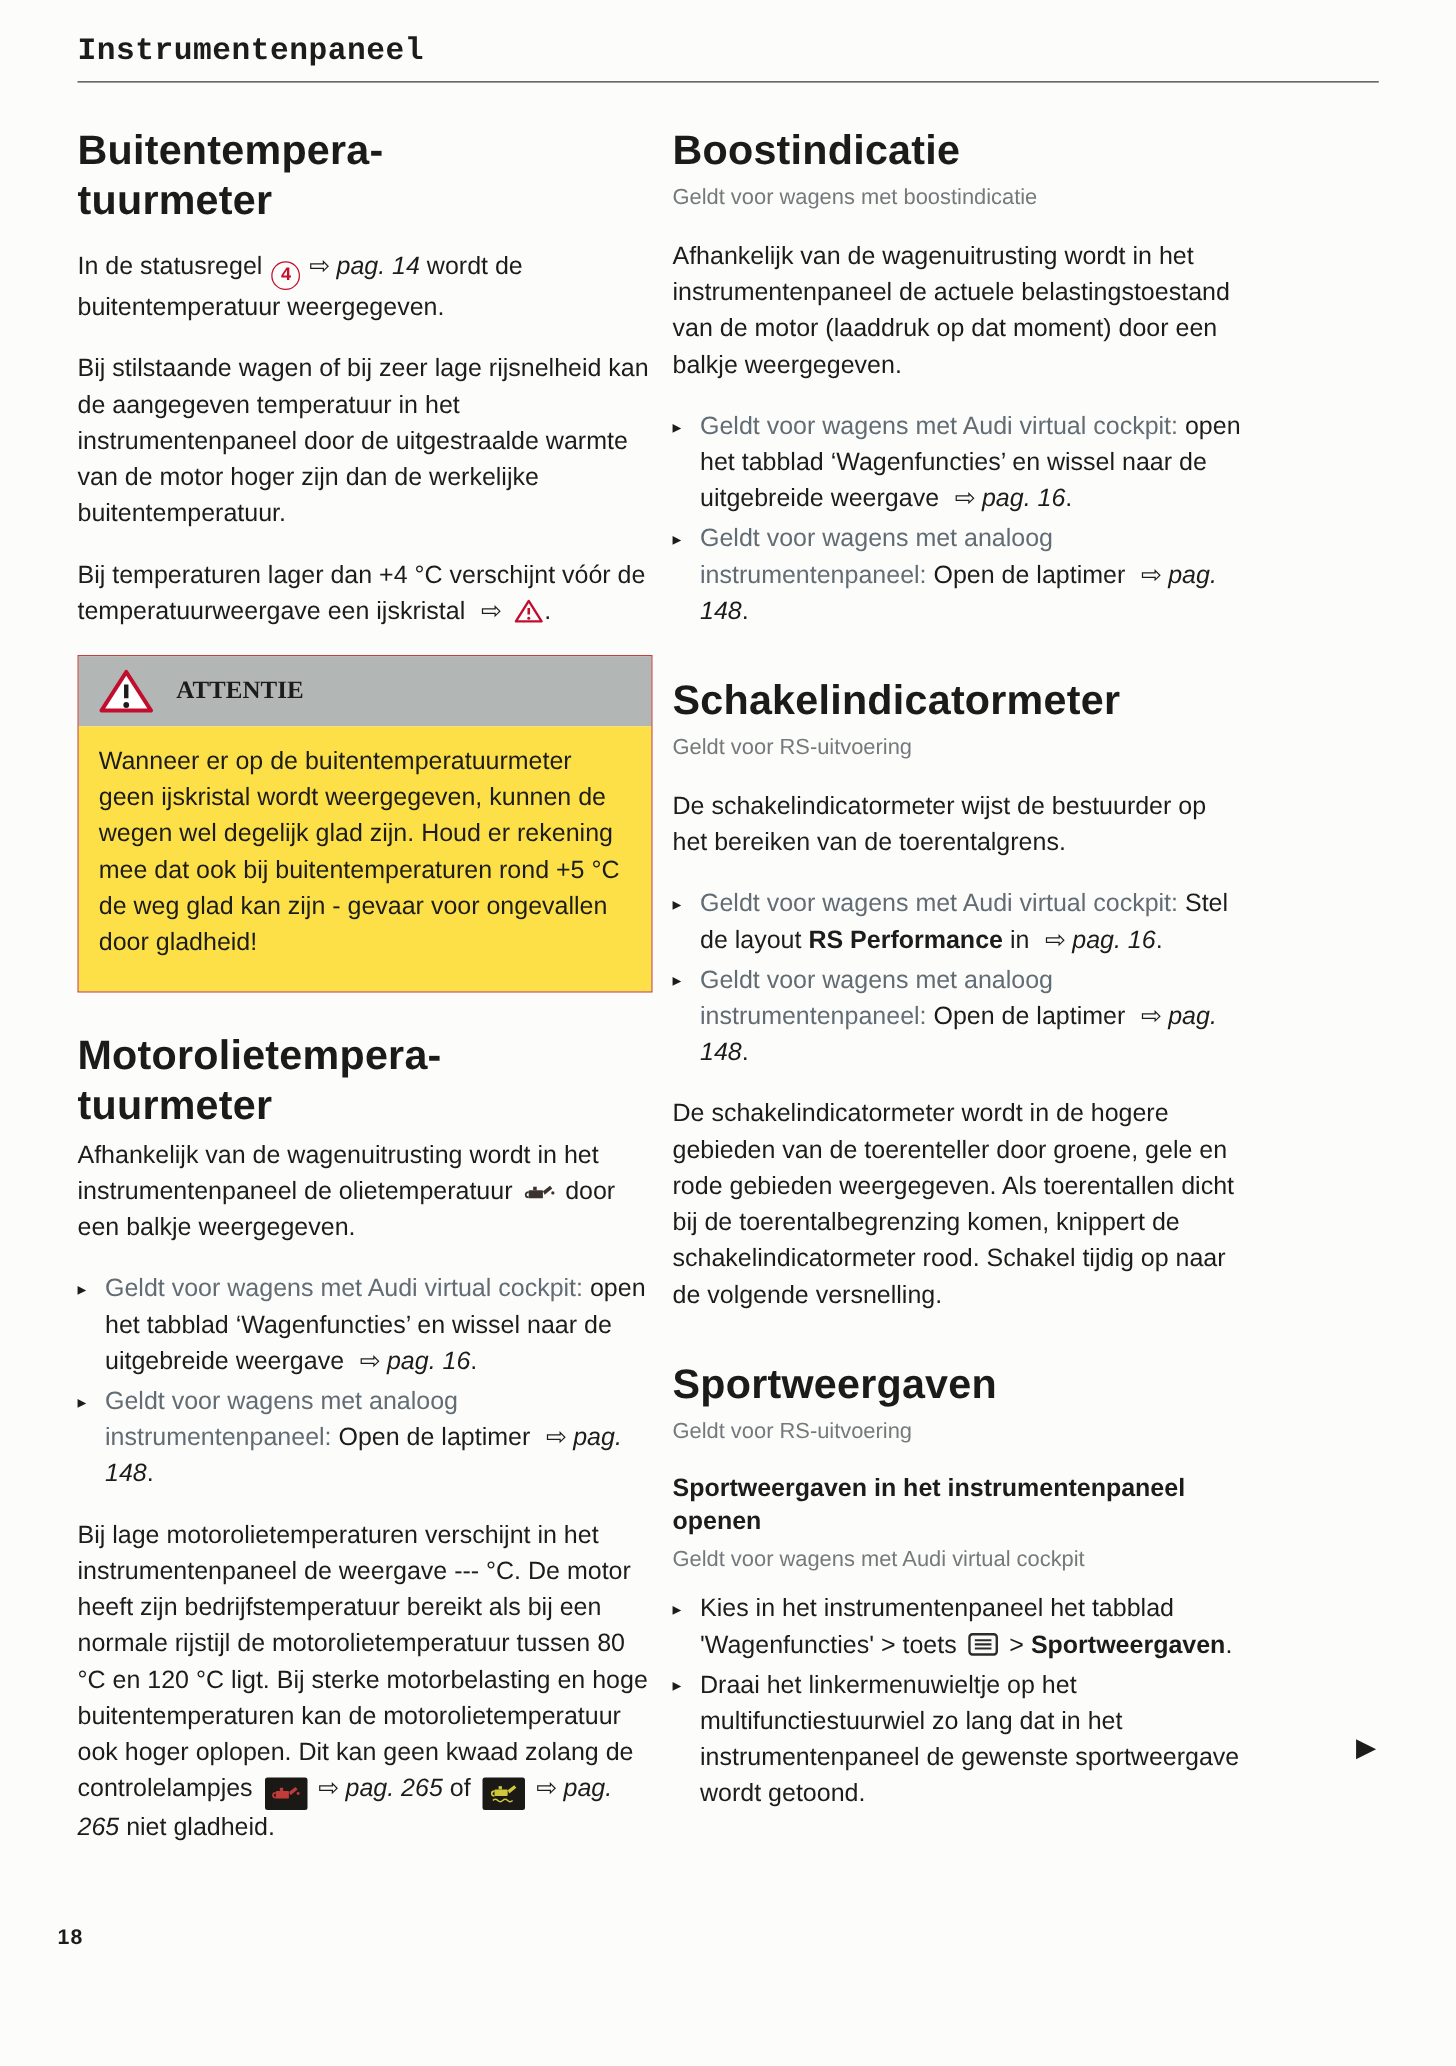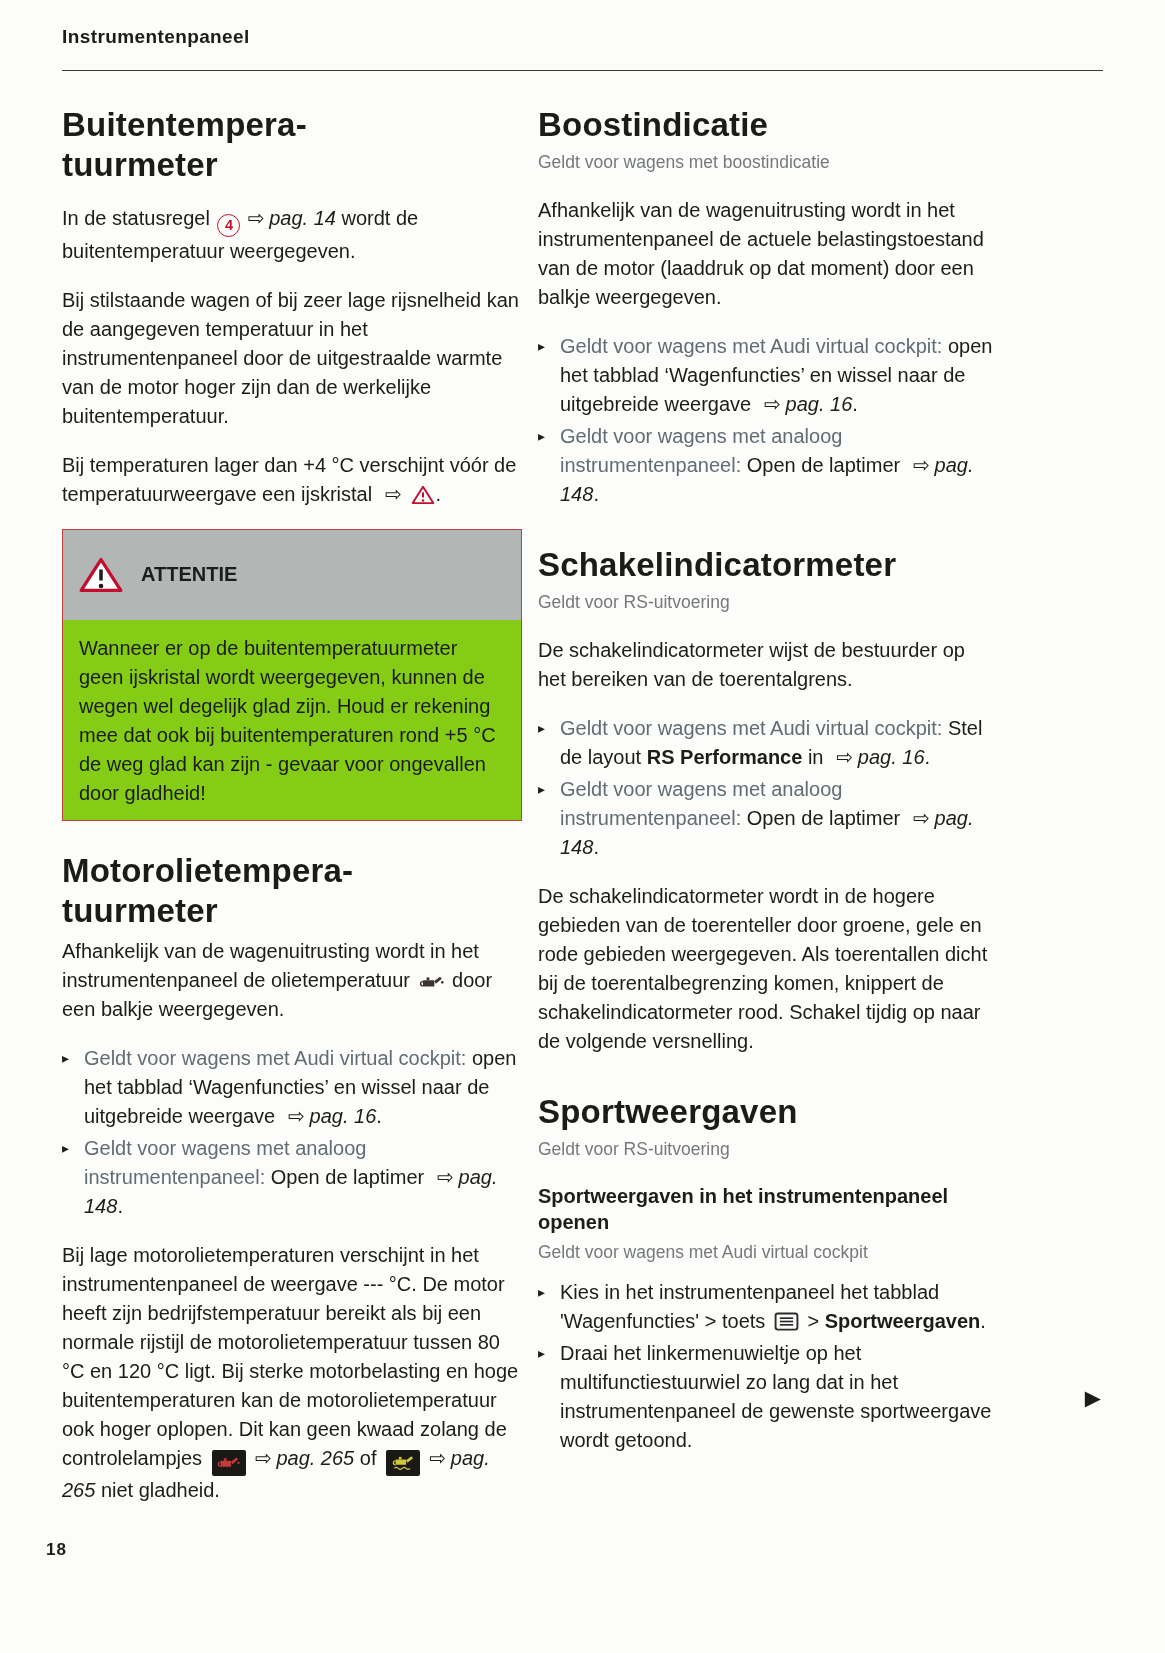--- a/index.html
+++ b/index.html
@@ -11,22 +11,22 @@
   }
   .page{
     position:relative;
     width:1165px;height:1653px;
     background:#fcfcfa;
     box-sizing:border-box;
     padding:26px 62px 0 62px;
     overflow:hidden;
   }
   .doc-header{
-    font-size:19px;font-weight:700;letter-spacing:.4px;
-    padding-bottom:22px;border-bottom:1.5px solid #3a3a38;
+    font-size:25px;font-weight:700;letter-spacing:.4px;
+    padding-bottom:10px;border-bottom:1.5px solid #3a3a38;font-family:Liberation Mono, monospace;
   }
   .columns{display:flex;gap:16px;margin-top:30px;}
   .col{width:460px;flex:0 0 460px;}
   h1{
     font-size:33px;font-weight:700;line-height:1.22;
     margin:4px 0 18px 0;letter-spacing:.2px;color:#1b1b19;
   }
   h1.space-top{margin-top:36px;}
   h1.with-sub{margin-bottom:6px;}
   h3{font-size:20px;font-weight:700;line-height:1.3;margin:6px 0 6px 0;}
@@ -47,24 +47,24 @@
     color:#c20e2e;font-size:14.5px;font-weight:600;
     vertical-align:-5px;margin:0 0 0 2px;box-sizing:border-box;
   }
   .tri-inline{vertical-align:-4px;margin-left:5px;}
   .attn{
     border:1.5px solid #c2403f;
     margin:4px 0 30px 0;
   }
   .attn-head{
     background:#b2b6b5;display:flex;align-items:center;gap:18px;
-    padding:26px 16px;font-size:20px;font-weight:700;
+    padding:9px 16px;font-size:20px;font-weight:700;font-family:Liberation Serif, serif;
   }
   .attn-body{
-    background:#84cc16;padding:14px 16px 12px 16px;
+    background:#fde047;padding:14px 16px 24px 16px;
     font-size:20px;line-height:1.45;
   }
   .lamp{
     display:inline-flex;align-items:center;justify-content:center;
     width:34px;height:26px;background:#1a1916;border-radius:2px;
     vertical-align:-6px;margin:0 2px 0 4px;
   }
   .oil-inline{vertical-align:-4px;margin:0 2px;color:#3c332e;}
   .oil-red{color:#c23b3b;}
   .oil-yellow{color:#cfc83d;}

